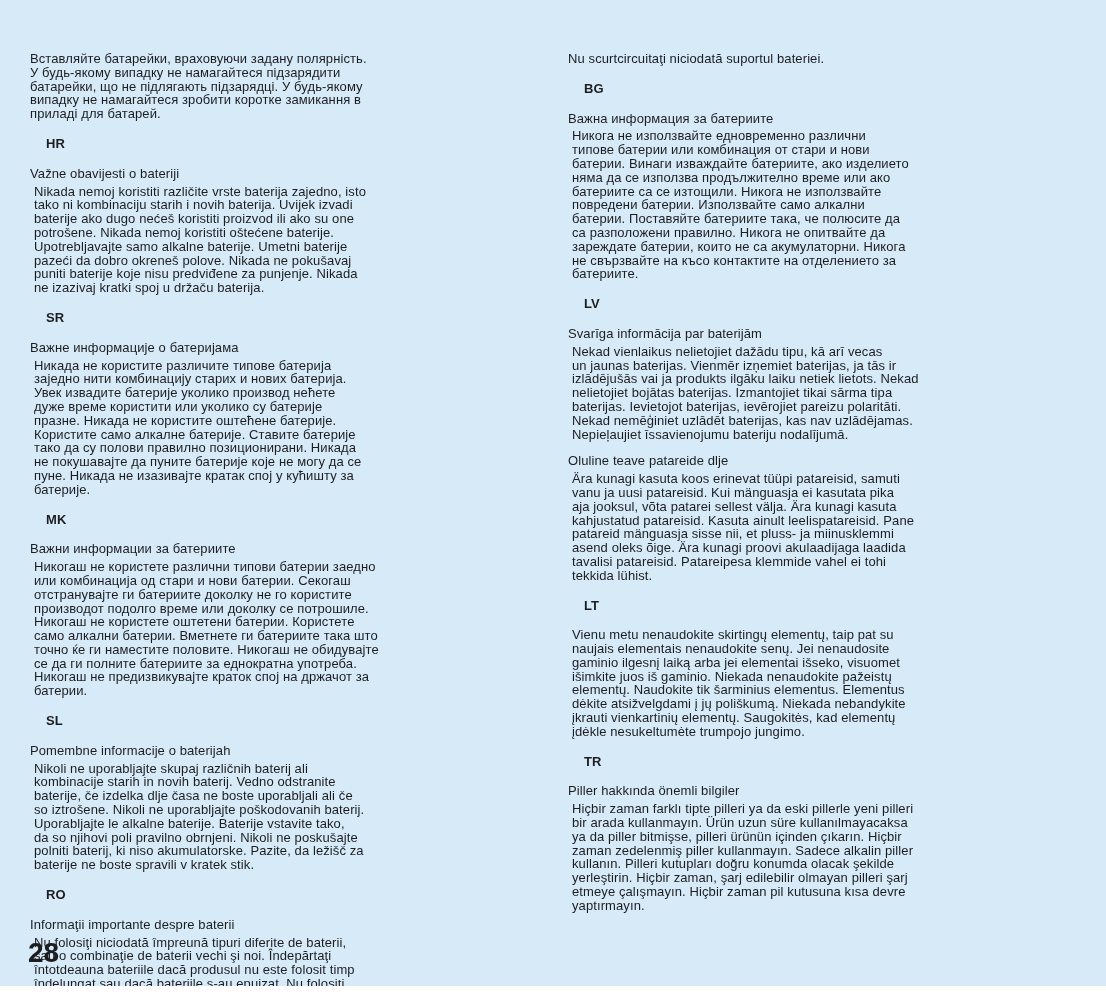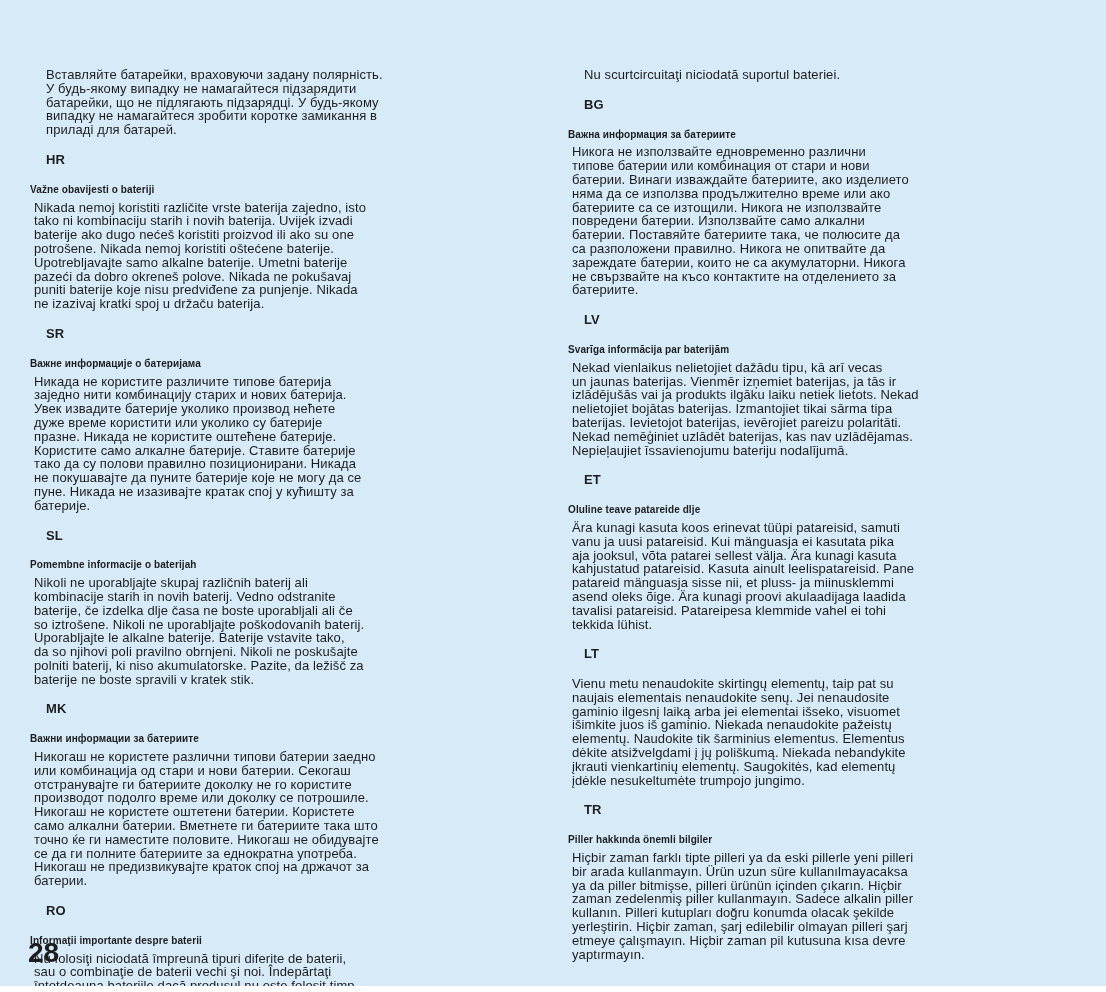--- a/index.html
+++ b/index.html
@@ -25,33 +25,33 @@
     position: absolute;
     top: 52px;
     width: 520px;
     font-size: 13px;
     line-height: 13.8px;
     letter-spacing: 0.1px;
   }
   .col-left  { left: 30px; }
   .col-right { left: 568px; }
   .intro-par {
-    margin: 16px;
+    margin: 0;
     white-space: pre-line;
   }
   .lang-section {
     margin-top: 13px;
   }
   .lang-code {
     font-weight: bold;
     margin: 16px;
   }
   .lang-heading {
-    font-weight: bold;
-    font-size: 10px;
+    font-weight: normal;
+    font-size: 13px;
     line-height: 13.8px;
     margin: 0;
   }
   .lang-body {
     margin: 4px;
     white-space: pre-line;
   }
   .page-number {
     position: absolute;
     left: 28px;
@@ -96,45 +96,45 @@
 дуже време користити или уколико су батерије
 празне. Никада не користите оштећене батерије.
 Користите само алкалне батерије. Ставите батерије
 тако да су полови правилно позиционирани. Никада
 не покушавајте да пуните батерије које не могу да се
 пуне. Никада не изазивајте кратак спој у кућишту за
 батерије.</p>
     </section>
 
     <section class="lang-section">
-      <div class="lang-code">SL</div>
-      <h3 class="lang-heading">Pomembne informacije o baterijah</h3>
-      <p class="lang-body">Nikoli ne uporabljajte skupaj različnih baterij ali
-kombinacije starih in novih baterij. Vedno odstranite
-baterije, če izdelka dlje časa ne boste uporabljali ali če
-so iztrošene. Nikoli ne uporabljajte poškodovanih baterij.
-Uporabljajte le alkalne baterije. Baterije vstavite tako,
-da so njihovi poli pravilno obrnjeni. Nikoli ne poskušajte
-polniti baterij, ki niso akumulatorske. Pazite, da ležišč za
-baterije ne boste spravili v kratek stik.</p>
-    </section>
-
-    <section class="lang-section">
       <div class="lang-code">MK</div>
       <h3 class="lang-heading">Важни информации за батериите</h3>
       <p class="lang-body">Никогаш не користете различни типови батерии заедно
 или комбинација од стари и нови батерии. Секогаш
 отстранувајте ги батериите доколку не го користите
 производот подолго време или доколку се потрошиле.
 Никогаш не користете оштетени батерии. Користете
 само алкални батерии. Вметнете ги батериите така што
 точно ќе ги наместите половите. Никогаш не обидувајте
 се да ги полните батериите за еднократна употреба.
 Никогаш не предизвикувајте краток спој на држачот за
 батерии.</p>
+    </section>
+
+    <section class="lang-section">
+      <div class="lang-code">SL</div>
+      <h3 class="lang-heading">Pomembne informacije o baterijah</h3>
+      <p class="lang-body">Nikoli ne uporabljajte skupaj različnih baterij ali
+kombinacije starih in novih baterij. Vedno odstranite
+baterije, če izdelka dlje časa ne boste uporabljali ali če
+so iztrošene. Nikoli ne uporabljajte poškodovanih baterij.
+Uporabljajte le alkalne baterije. Baterije vstavite tako,
+da so njihovi poli pravilno obrnjeni. Nikoli ne poskušajte
+polniti baterij, ki niso akumulatorske. Pazite, da ležišč za
+baterije ne boste spravili v kratek stik.</p>
     </section>
 
     <section class="lang-section">
       <div class="lang-code">RO</div>
       <h3 class="lang-heading">Informaţii importante despre baterii</h3>
       <p class="lang-body">Nu folosiţi niciodată împreună tipuri diferite de baterii,
 sau o combinaţie de baterii vechi şi noi. Îndepărtaţi
 întotdeauna bateriile dacă produsul nu este folosit timp
 îndelungat sau dacă bateriile s-au epuizat. Nu folosiţi
 niciodată baterii deteriorate. Utilizaţi numai baterii
@@ -169,21 +169,20 @@
       <p class="lang-body">Nekad vienlaikus nelietojiet dažādu tipu, kā arī vecas
 un jaunas baterijas. Vienmēr izņemiet baterijas, ja tās ir
 izlādējušās vai ja produkts ilgāku laiku netiek lietots. Nekad
 nelietojiet bojātas baterijas. Izmantojiet tikai sārma tipa
 baterijas. Ievietojot baterijas, ievērojiet pareizu polaritāti.
 Nekad nemēģiniet uzlādēt baterijas, kas nav uzlādējamas.
 Nepieļaujiet īssavienojumu bateriju nodalījumā.</p>
     </section>
 
     <section class="lang-section">
-      <div class="lang-code">ET</div>
       <h3 class="lang-heading">Oluline teave patareide dlje</h3>
       <p class="lang-body">Ära kunagi kasuta koos erinevat tüüpi patareisid, samuti
 vanu ja uusi patareisid. Kui mänguasja ei kasutata pika
 aja jooksul, võta patarei sellest välja. Ära kunagi kasuta
 kahjustatud patareisid. Kasuta ainult leelispatareisid. Pane
 patareid mänguasja sisse nii, et pluss- ja miinusklemmi
 asend oleks õige. Ära kunagi proovi akulaadijaga laadida
 tavalisi patareisid. Patareipesa klemmide vahel ei tohi
 tekkida lühist.</p>
     </section>

